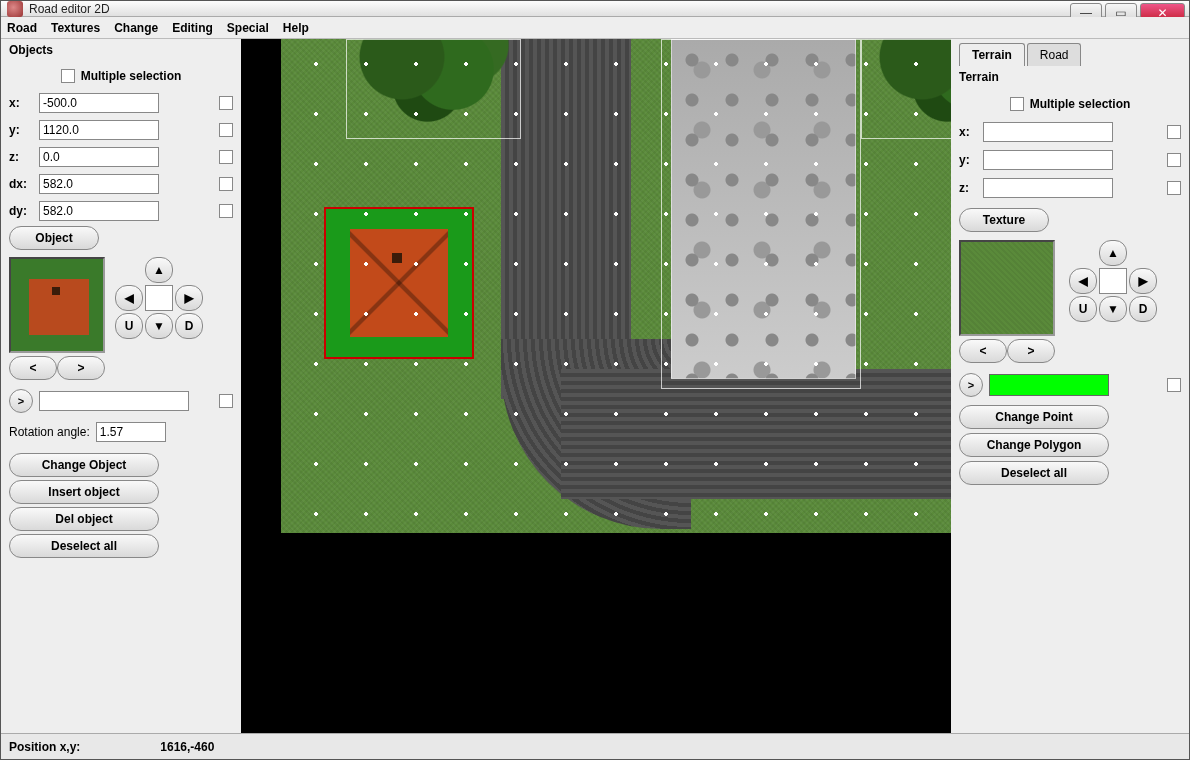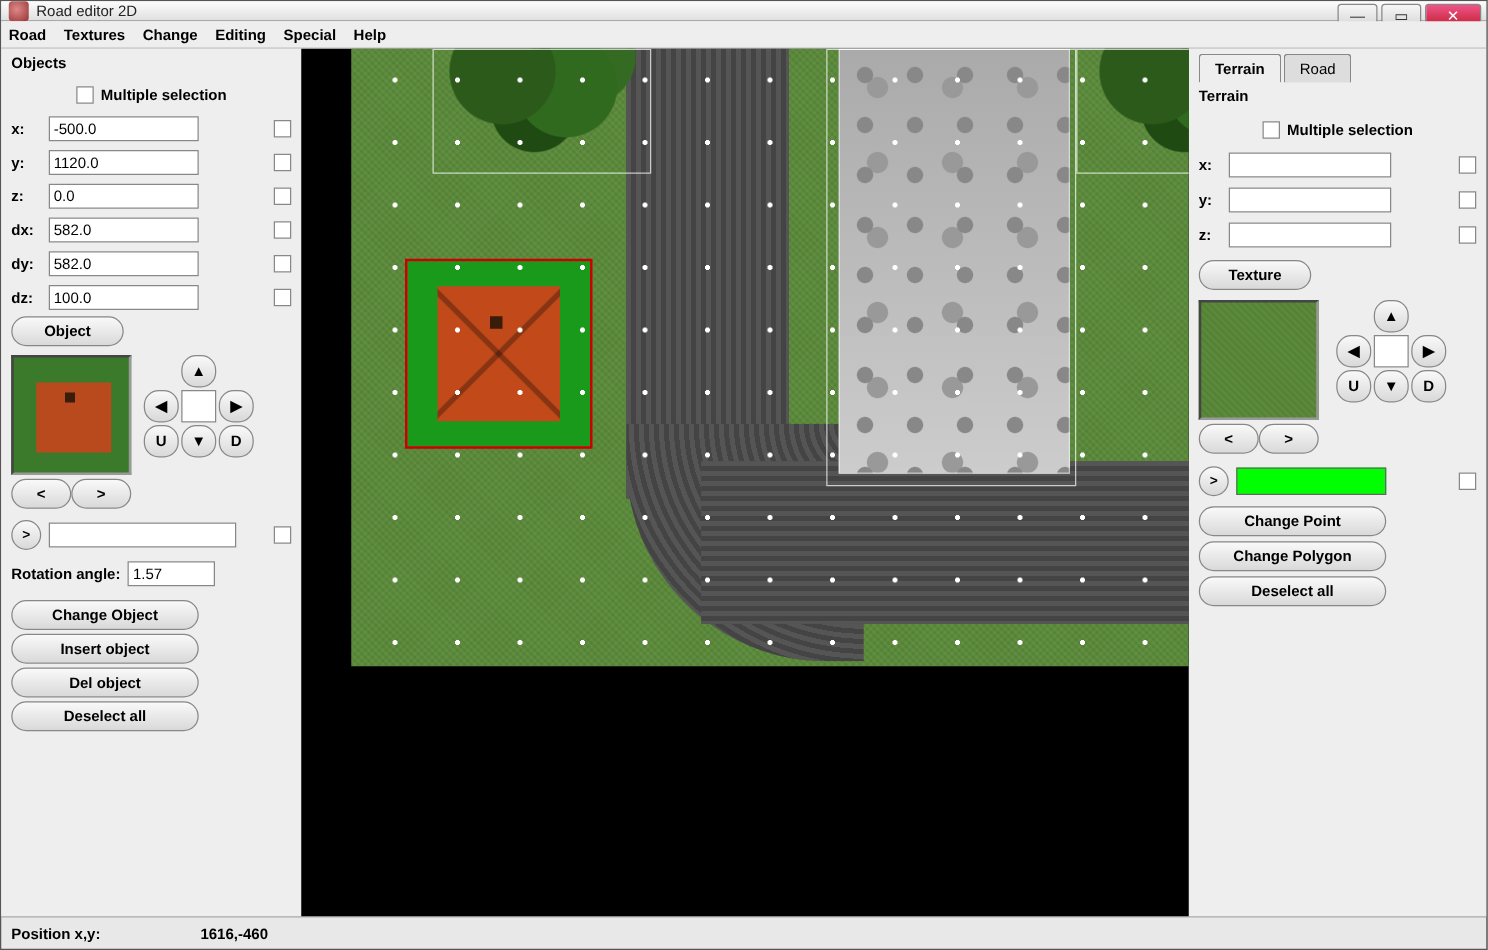--- a/index.html
+++ b/index.html
@@ -160,26 +160,20 @@
           <input type="text" value="582.0" style="">
           <span style="flex:1"></span>
           <span class="checkbox"></span>
         </div>
       <div class="row">
           <label>dy:</label>
           <input type="text" value="582.0" style="">
           <span style="flex:1"></span>
           <span class="checkbox"></span>
         </div>
-      <div class="row">
-          <label>dz:</label>
-          <input type="text" value="100.0" style="">
-          <span style="flex:1"></span>
-          <span class="checkbox"></span>
-        </div>
 
       <div class="btn" style="width:90px">Object</div>
 
       <div class="preview-row">
         <div>
           <div class="preview">
               <div class="house"></div>
             </div>
           <div class="pair-nav" style="margin-top:3px">
             <div class="btn">&lt;</div>
@@ -200,21 +194,21 @@
       </div>
 
       <div class="row" style="margin-top:6px">
         <div class="btn small">&gt;</div>
         <input type="text" style="width: 150px;">
         <span style="flex:1"></span>
         <span class="checkbox"></span>
       </div>
 
       <div class="row" style="margin-top:4px">
-        <span style="font-weight:bold;width:auto">Rotation angle:</span>
+        <span style="font-weight:normal;width:auto">Rotation angle:</span>
         <input type="text" style="width: 70px;" value="1.57">
       </div>
 
       <div class="btn wide" style="margin-top:6px">Change Object</div>
       <div class="btn wide">Insert object</div>
       <div class="btn wide">Del object</div>
       <div class="btn wide">Deselect all</div>
     </div>
 
     <div class="canvas-area">

